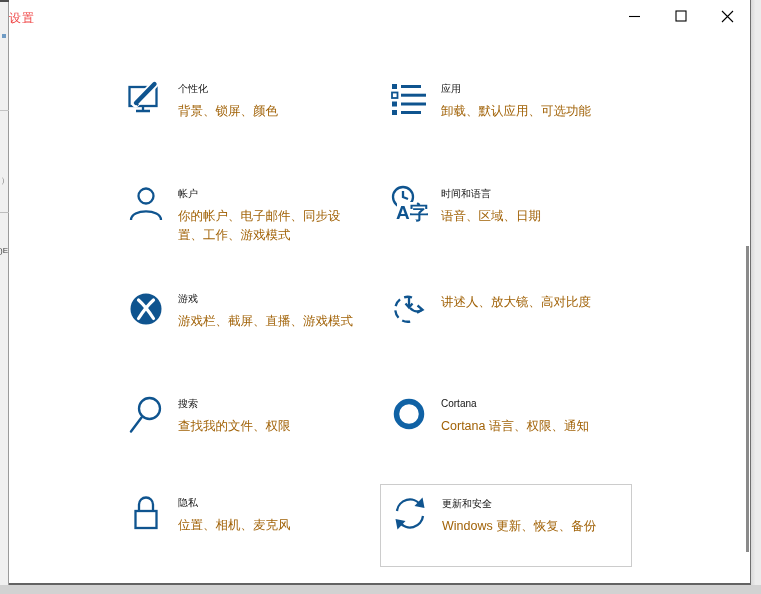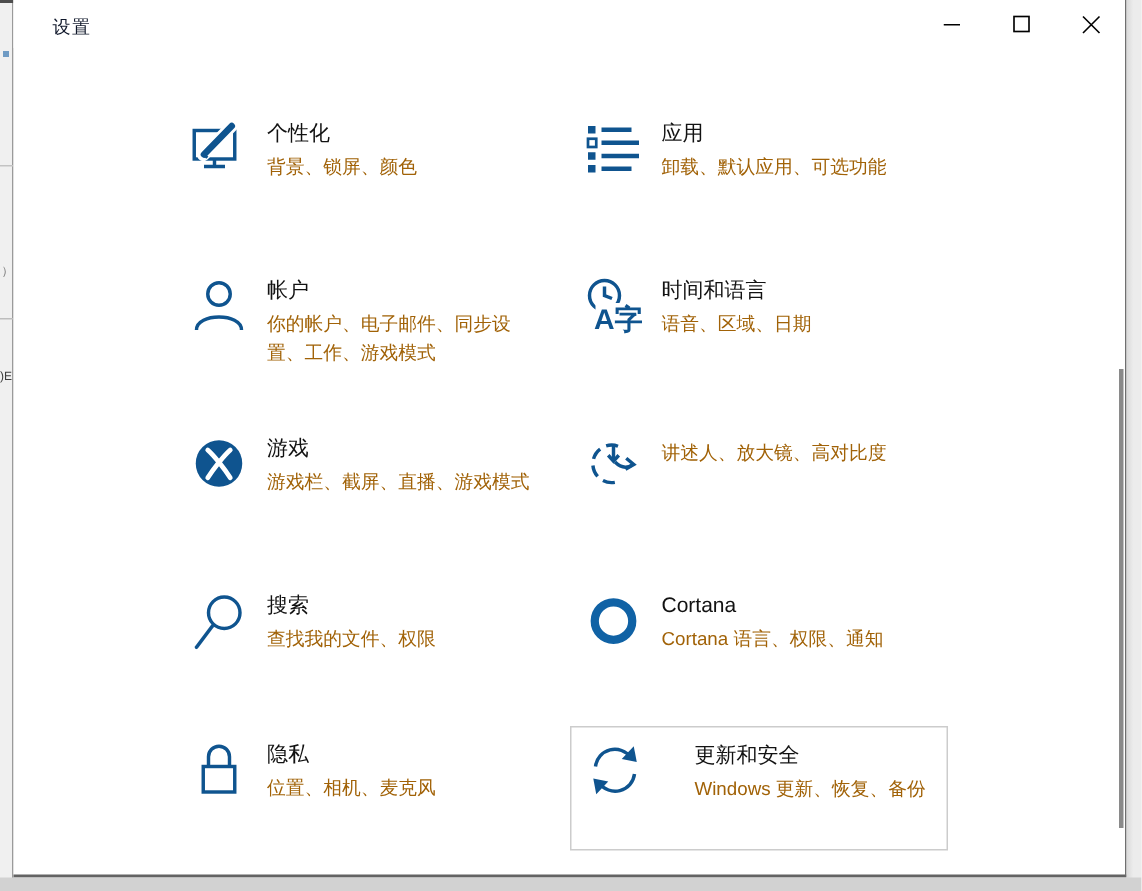--- a/index.html
+++ b/index.html
@@ -21,40 +21,40 @@
   
   .right-strip { position:absolute; left:751px; top:0; width:10px; height:594px;
                  background:linear-gradient(to right,#d9d9d9,#ececec 45%); }
   .bottom-strip { position:absolute; left:0; top:585px; width:761px; height:9px; background:#d2d2d2; }
 
   
   .window { position:absolute; left:9px; top:0; width:742px; height:585px;
             background:#ffffff; border-right:1px solid #6f6f6f; border-bottom:2px solid #636363; }
 
   .titlebar { position:absolute; left:0; top:0; width:100%; height:32px; background:#fff; }
-  .titlebar-title { position:absolute; left:26px; top:10px; font-size:12px; color:#0f172a; letter-spacing:1px; }
+  .titlebar-title { position:absolute; left:0; top:10px; font-size:12px; color:#ef4444; letter-spacing:1px; }
 
   .win-controls { position:absolute; right:0; top:0; display:flex; }
   .win-btn { width:46px; height:32px; display:flex; align-items:center; justify-content:center; cursor:default; }
   .win-btn svg { display:block; }
 
   
   .tile { position:absolute; width:252px; height:83px; display:flex; padding:8px 0 0 10px; cursor:default; }
   .tile.col1 { left:117px; }
   .tile.col2 { left:380px; }
   .tile.row1 { top:70px; }
   .tile.row2 { top:175px; }
   .tile.row3 { top:280px; }
   .tile.row4 { top:385px; }
   .tile.row5 { top:484px; }
-  .tile.highlight { border:1px solid #cccccc; background:#ffffff;gap:21px; }
+  .tile.highlight { border:1px solid #cccccc; background:#ffffff; }
 
   .tile-icon { flex:0 0 38px; width:38px; height:38px; margin-top:2px;text-decoration:underline; }
   .tile-text { margin-left:13px; padding-top:1px; }
-  .tile-title { font-size:14px; color:#121212; line-height:19px; }
+  .tile-title { font-size:10px; color:#121212; line-height:19px; }
   .tile-sub { margin-top:4px; font-size:12.5px; color:#a16207; line-height:19px; max-width:185px; }
 
   .ico { stroke:#0f548f; fill:none; stroke-width:2.3; }
   .ico-fill { fill:#0f548f; stroke:none; }
 
   
   .scroll-thumb { position:absolute; left:746px; top:246px; width:3px; height:306px; background:#8a8a8a; }
 </style>
 </head>
 <body>

